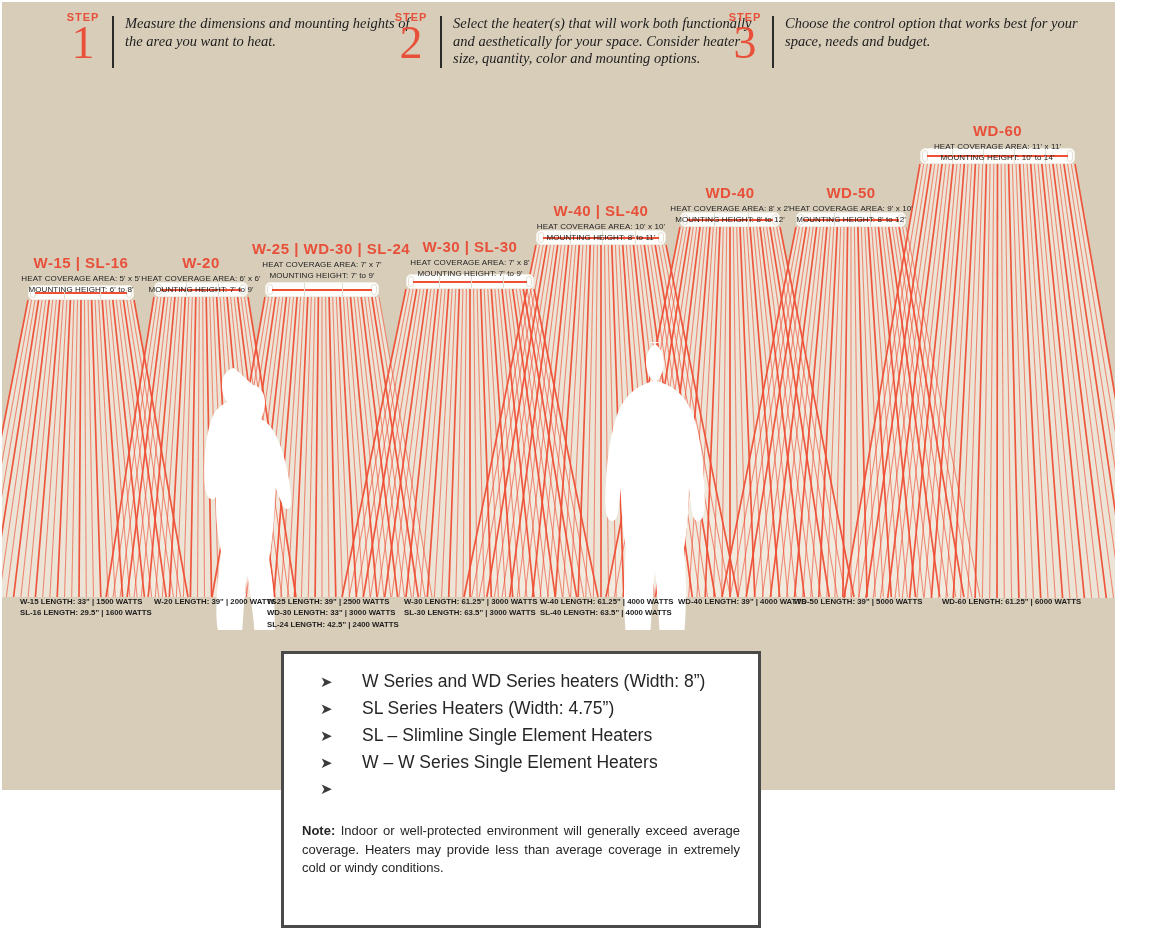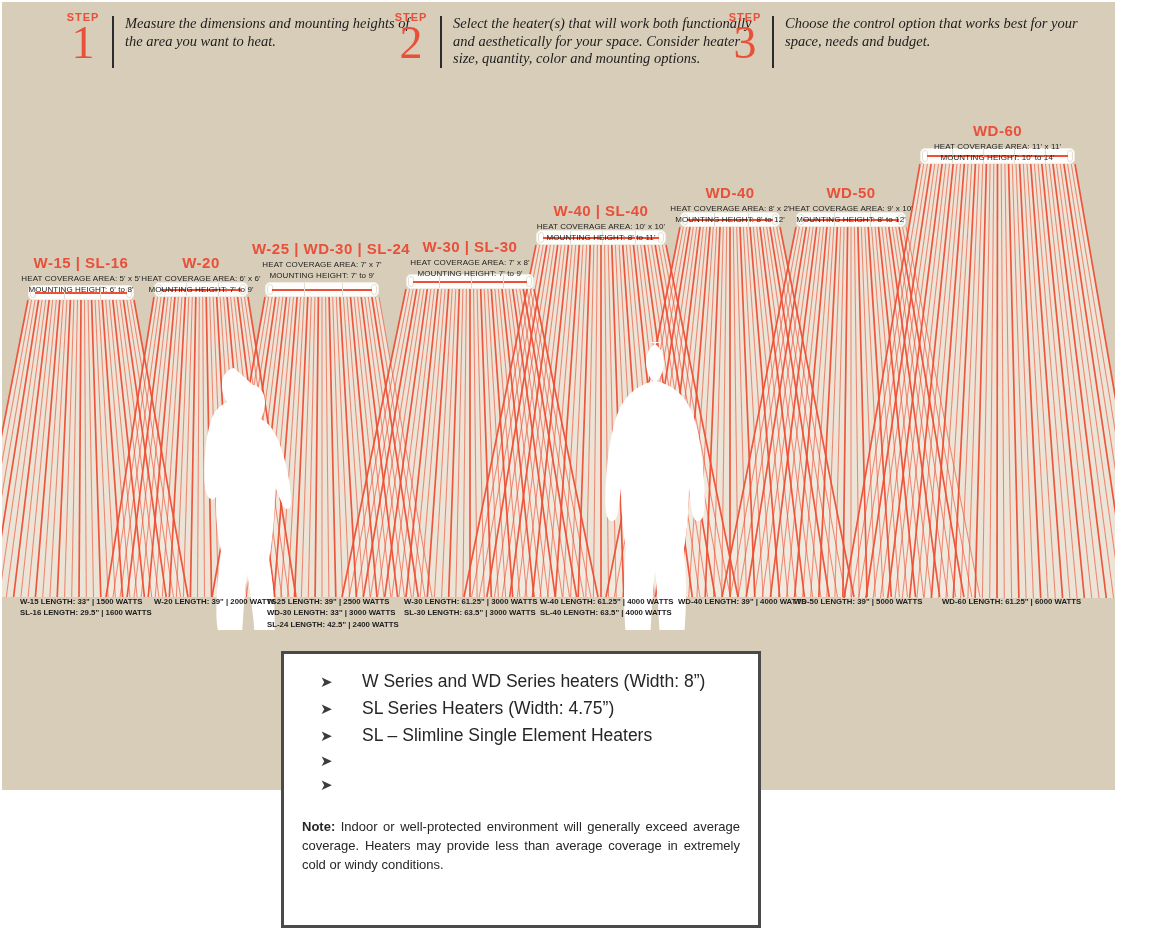--- a/index.html
+++ b/index.html
@@ -601,20 +601,21 @@
       <li>
         <span class="bullet">➤</span>
         <span>SL Series Heaters (Width: 4.75”)</span>
       </li>
       <li>
         <span class="bullet">➤</span>
         <span>SL – Slimline Single Element Heaters</span>
       </li>
       <li>
         <span class="bullet">➤</span>
+        <span>W – W Series Single Element Heaters</span>
       </li>
       <li>
         <span class="bullet">➤</span>
       </li>
     </ul>
   <div id="note-para">
     <span class="lead">Note:</span><span> Indoor or well-protected environment will generally exceed average coverage. Heaters may provide less than average coverage in extremely cold or windy conditions.</span>
   </div>
 </div>
 

